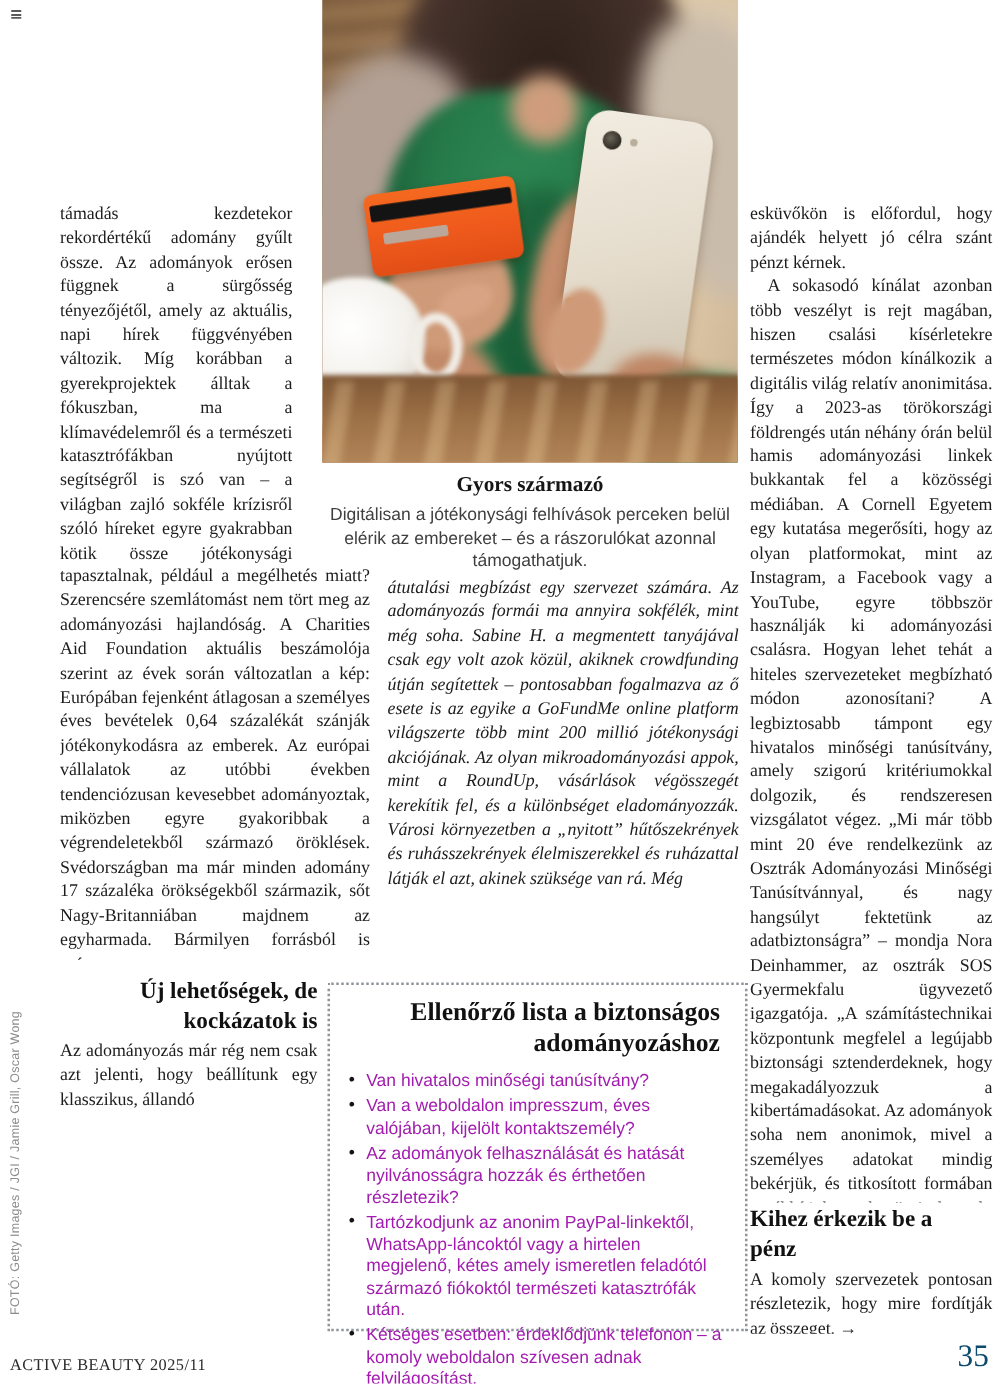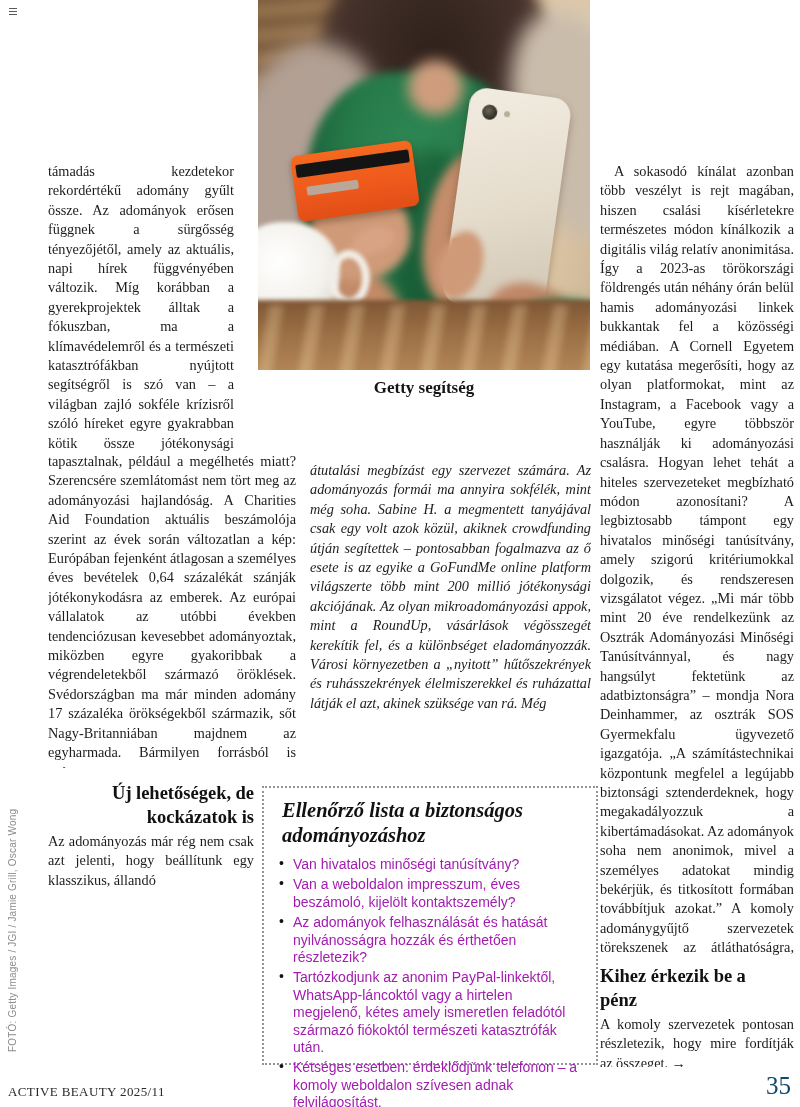--- a/index.html
+++ b/index.html
@@ -80,21 +80,21 @@
   .ph-table-streaks{left:-15px;top:305px;width:372px;height:80px;opacity:.5;
     background:repeating-linear-gradient(100deg,rgba(255,226,176,.0) 0 26px,rgba(255,226,176,.55) 26px 40px);
     filter:blur(3px);}
   
   .caption{left:246px;top:378px;width:356px;text-align:center;}
   .caption-title{font-size:17px;font-weight:bold;font-family:"Liberation Serif",serif;color:#151515;margin:0 0 4px 0;}
   .caption-text{font-family:"Liberation Sans",sans-serif;font-size:14px;line-height:18.5px;color:#3f3f3f;margin:0;}
   
   .box{left:262px;top:786px;width:336px;height:279px;border:2px dotted #8f959b;
        box-sizing:border-box;background:#fff;padding:8px 14px 10px 12px;}
-  .box-title{font-size:20.5px;line-height:25px;text-align:left;margin:2px 6px 8px 6px;font-style:italic;}
+  .box-title{font-size:20.5px;line-height:25px;text-align:right;margin:2px 6px 8px 6px;}
   .box-list{list-style:none;margin:0;padding:0;font-family:"Liberation Sans",sans-serif;
             font-size:14px;line-height:17.4px;color:#a21caf;}
   .box-list li{position:relative;padding-left:17px;margin-bottom:3px;}
   .box-list li::before{content:"•";position:absolute;left:3px;top:-1px;color:#141414;font-size:14px;}
   
   .col-heading{font-size:18.5px;line-height:24px;text-align:right;margin:14px 0 3px 0;}
   .col-heading-left{text-align:left;margin:12px 16px 3px 0;}
   
   .footer-mag{left:8px;top:1084px;font-size:13px;letter-spacing:.4px;color:#2a2a2a;
               font-family:"Liberation Serif",serif;}
@@ -141,21 +141,22 @@
     <div class="ph-wrist"></div>
     <div class="ph-sleeve-r"></div>
     <div class="ph-saucer"></div>
     <div class="ph-cup"></div>
     <div class="ph-cup-handle"></div>
     <div class="ph-table"></div>
     <div class="ph-table-streaks"></div>
   </div>
 
   <div class="abs caption">
-    <p class="caption-title">Getty segítség</p>
+    <p class="caption-title">Gyors származó</p>
+    <p class="caption-text">Digitálisan a jótékonysági felhívások perceken belül elérik az embereket – és a rászorulókat azonnal támogathatjuk.</p>
   </div>
 
   <div class="abs clip body-text" style="left:48px;top:162px;width:186px;height:292px;">
     <p>támadás kezdetekor rekordértékű adomány gyűlt össze. Az adományok erősen függnek a sürgősség tényezőjétől, amely az aktuális, napi hírek függvényében változik. Míg korábban a gyerekprojektek álltak a fókuszban, ma a klímavédelemről és a természeti katasztrófákban nyújtott segítségről is szó van – a világban zajló sokféle krízisről szóló híreket egyre gyakrabban kötik össze jótékonysági felhívásokkal.</p>
 
   </div>
   <div class="abs clip body-text" style="left:48px;top:452px;width:248px;height:316px;">
     <p>tapasztalnak, például a megélhetés miatt? Szerencsére szemlátomást nem tört meg az adományozási hajlandóság. A Charities Aid Foundation aktuális beszámolója szerint az évek során változatlan a kép: Európában fejenként átlagosan a személyes éves bevételek 0,64 százalékát szánják jótékonykodásra az emberek. Az európai vállalatok az utóbbi években tendenciózusan kevesebbet adományoztak, miközben egyre gyakoribbak a végrendeletekből származó öröklések. Svédországban ma már minden adomány 17 százaléka örökségekből származik, sőt Nagy-Britanniában majdnem az egyharmada. Bármilyen forrásból is származzon a</p>
   </div>
   <div class="abs clip body-text" style="left:48px;top:767px;width:206px;height:300px;">
@@ -164,28 +165,29 @@
   </div>
 
   <div class="abs clip body-text" style="left:310px;top:461px;width:281px;height:322px;font-style:italic;">
     <p>átutalási megbízást egy szervezet számára. Az adományozás formái ma annyira sokfélék, mint még soha. Sabine H. a megmentett tanyájával csak egy volt azok közül, akiknek crowdfunding útján segítettek – pontosabban fogalmazva az ő esete is az egyike a GoFundMe online platform világszerte több mint 200 millió jótékonysági akciójának. Az olyan mikroadományozási appok, mint a RoundUp, vásárlások végösszegét kerekítik fel, és a különbséget eladományozzák. Városi környezetben a „nyitott” hűtőszekrények és ruhásszekrények élelmiszerekkel és ruházattal látják el azt, akinek szüksége van rá. Még</p>
   </div>
 
   <div class="abs box">
     <h3 class="serif-heading box-title">Ellenőrző lista a biztonságos adományozáshoz</h3>
     <ul class="box-list">
       <li>Van hivatalos minőségi tanúsítvány?</li>
-      <li>Van a weboldalon impresszum, éves beszámoló, kijelölt kontaktszemély?</li>
+      <li>Van a weboldalon impresszum, éves valójában, kijelölt kontaktszemély?</li>
       <li>Az adományok felhasználását és hatását nyilvánosságra hozzák és érthetően részletezik?</li>
       <li>Tartózkodjunk az anonim PayPal-linkektől, WhatsApp-láncoktól vagy a hirtelen megjelenő, kétes amely ismeretlen feladótól származó fiókoktól természeti katasztrófák után.</li>
       <li>Kétséges esetben: érdeklődjünk telefonon – a komoly weboldalon szívesen adnak felvilágosítást.</li>
     </ul>
   </div>
 
   <div class="abs clip body-text" style="left:600px;top:162px;width:194px;height:800px;">
+    <p>esküvőkön is előfordul, hogy ajándék helyett jó célra szánt pénzt kérnek.</p>
     <p class="indent">A sokasodó kínálat azonban több veszélyt is rejt magában, hiszen csalási kísérletekre természetes módon kínálkozik a digitális világ relatív anonimitása. Így a 2023-as törökországi földrengés után néhány órán belül hamis adományozási linkek bukkantak fel a közösségi médiában. A Cornell Egyetem egy kutatása megerősíti, hogy az olyan platformokat, mint az Instagram, a Facebook vagy a YouTube, egyre többször használják ki adományozási csalásra. Hogyan lehet tehát a hiteles szervezeteket megbízható módon azonosítani? A legbiztosabb támpont egy hivatalos minőségi tanúsítvány, amely szigorú kritériumokkal dolgozik, és rendszeresen vizsgálatot végez. „Mi már több mint 20 éve rendelkezünk az Osztrák Adományozási Minőségi Tanúsítvánnyal, és nagy hangsúlyt fektetünk az adatbiztonságra” – mondja Nora Deinhammer, az osztrák SOS Gyermekfalu ügyvezető igazgatója. „A számítástechnikai központunk megfelel a legújabb biztonsági sztenderdeknek, hogy megakadályozzuk a kibertámadásokat. Az adományok soha nem anonimok, mivel a személyes adatokat mindig bekérjük, és titkosított formában továbbítjuk azokat.” A komoly adománygyűjtő szervezetek törekszenek az átláthatóságra, aminek következtében tisztázódik egy fontos kérdés: mire fordítják valójában a pénzemet?</p>
   </div>
   <div class="abs clip body-text" style="left:600px;top:962px;width:194px;height:105px;">
     <h3 class="serif-heading col-heading col-heading-left" style="margin-top:2px;">Kihez érkezik be a pénz</h3>
     <p>A komoly szervezetek pontosan részletezik, hogy mire fordítják az összeget. →</p>
   </div>
 
   <div class="abs footer-mag">ACTIVE BEAUTY 2025/11</div>
   <div class="abs footer-page">35</div>
 

